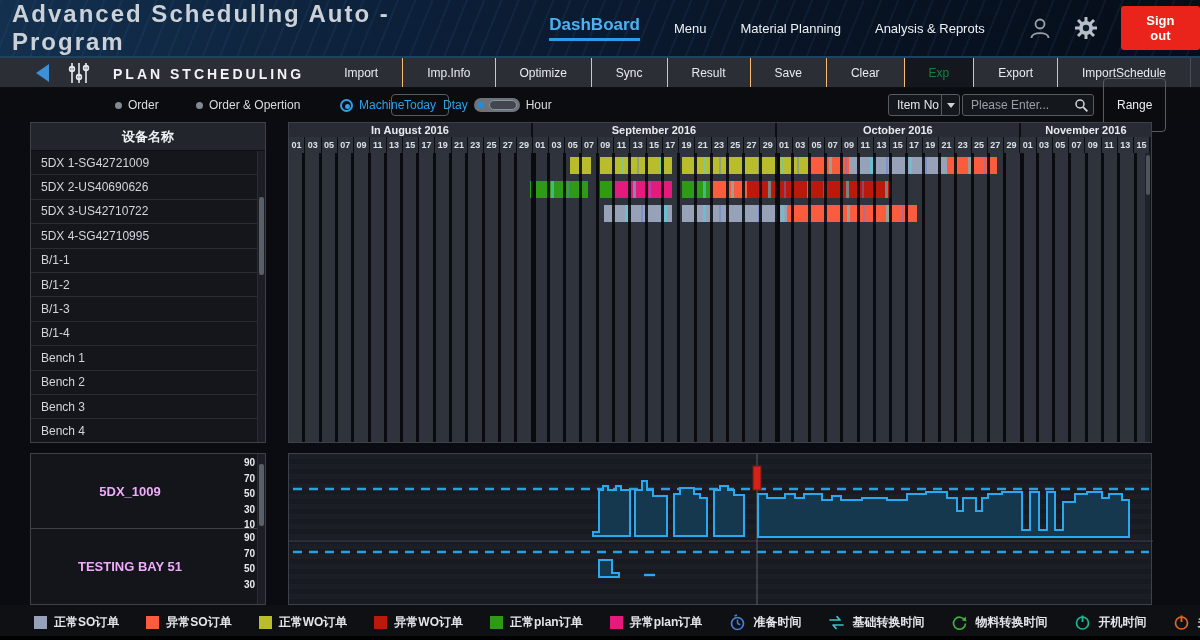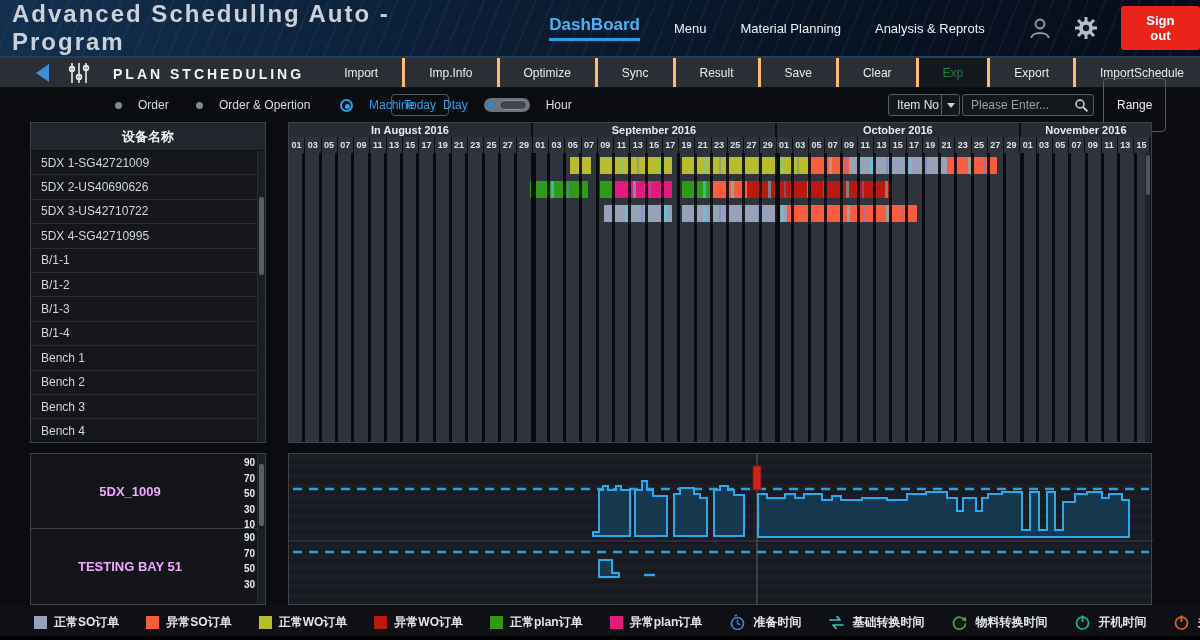--- a/index.html
+++ b/index.html
@@ -31,29 +31,29 @@
   .toolbar {
     position:absolute; top:58px; left:0; width:1200px; height:30px;
     background:#2b2e35; display:flex; align-items:stretch; border-bottom:1px solid #0c0e12;
   }
   .back-arrow { width:0; height:0; border-top:9px solid transparent; border-bottom:9px solid transparent;
     border-right:13px solid #3d8fd6; margin:6px 0 0 36px; cursor:pointer; }
   .sliders-icon { margin:4px 0 0 18px; cursor:pointer; }
   .toolbar-title { font-size:14px; font-weight:bold; color:#f2f4f7; letter-spacing:3px; margin:8px 16px 0 22px; white-space:nowrap; }
   .toolbar-buttons { display:flex; margin-left:auto; align-items:stretch; }
   .tb-btn {
-    background:transparent; border:none; border-left:3px solid #fdba74; color:#e8ebef;
+    background:transparent; border:none; border-left:1px solid #fdba74; color:#e8ebef;
     font-size:12px; padding:0 24px; cursor:pointer; font-family:inherit; white-space:nowrap;
   }
   .tb-btn:first-child { border-left:none; }
   .tb-btn.active { background:#14171d; color:#15803d; }
   .collapse-btn { width:48px; display:flex; align-items:center; justify-content:center; border-left:1px solid #4a4e56; cursor:pointer; }
   
   .filterbar { position:absolute; top:89px; left:0; width:1200px; height:32px; background:#0a0c10; }
-  .fb-item { position:absolute; top:0; height:32px; display:flex; align-items:center; gap:16px; }
+  .fb-item { position:absolute; top:0; height:32px; display:flex; align-items:center; gap:6px; }
   .radio-dot { width:7px; height:7px; border-radius:50%; background:#838991; }
   .radio-ring { width:13px; height:13px; border-radius:50%; border:2px solid #2da0e8; position:relative; }
   .radio-ring::after { content:""; position:absolute; left:3px; top:3px; width:5px; height:5px; border-radius:50%; background:#2da0e8; }
   .fb-label { font-size:12px; color:#d8dce2; cursor:pointer; }
   .fb-label.blue { color:#2da0e8; }
   .today-btn { background:transparent; border:1px solid #565c64; border-radius:4px; color:#2da0e8;
     font-size:12px; padding:3px 12px; cursor:pointer; font-family:inherit; }
   .toggle-pill { position:relative; width:46px; height:14px; background:#6d737b; border-radius:7px; cursor:pointer; }
   .toggle-pill .dot { position:absolute; left:4px; top:4px; width:6px; height:6px; border-radius:50%; background:#1d8fe0; }
   .toggle-pill .knob { position:absolute; right:3px; top:2px; width:28px; height:10px; border-radius:5px; background:#42464e; border:1px solid #8d939b; }

